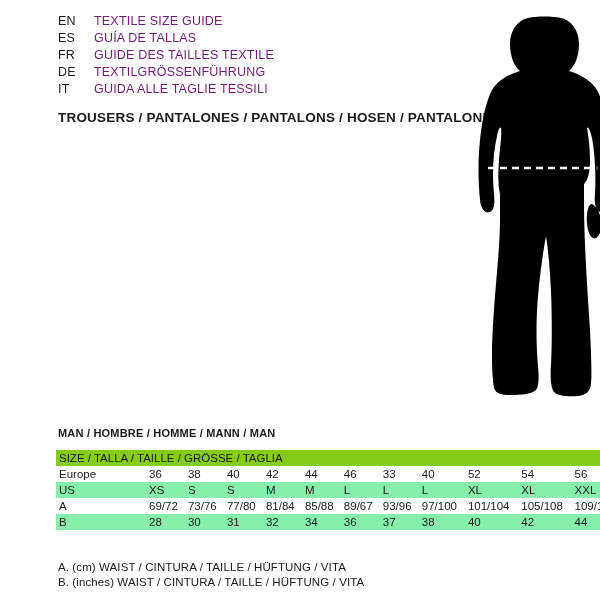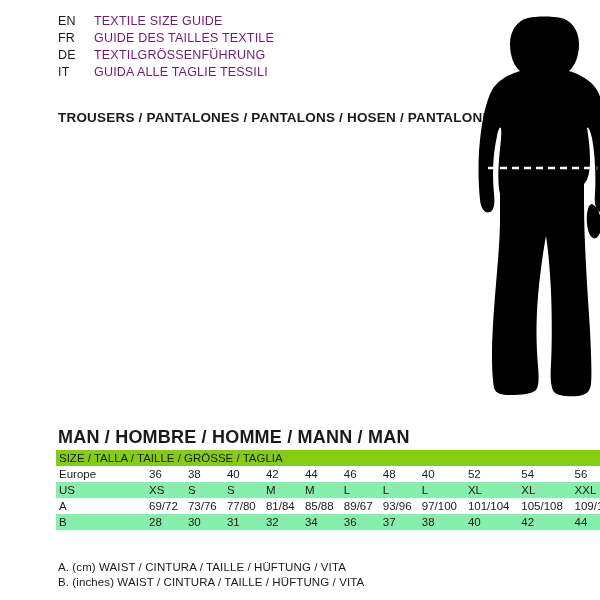--- a/index.html
+++ b/index.html
@@ -68,21 +68,21 @@
     top: 155px;
     font-size: 11.5px;
     letter-spacing: 0.3px;
   }
 
   
   .table-title {
     position: absolute;
     left: 18px;
     top: 427px;
-    font-size: 18px;
+    font-size: 11px;
     font-weight: bold;
     letter-spacing: 0.2px;
   }
   table.size-table {
     position: absolute;
     left: 16px;
     top: 450px;
     width: 568px;
     border-collapse: collapse;
     font-size: 11.5px;
@@ -113,20 +113,24 @@
 </style>
 </head>
 <body>
 
 <div class="page">
 
   <div class="lang-block">
     <div class="lang-row">
       <span class="lang-code">EN</span>
       <span class="lang-text">TEXTILE SIZE GUIDE</span>
+    </div>
+    <div class="lang-row">
+      <span class="lang-code">ES</span>
+      <span class="lang-text">GUÍA DE TALLAS</span>
     </div>
     <div class="lang-row">
       <span class="lang-code">FR</span>
       <span class="lang-text">GUIDE DES TAILLES TEXTILE</span>
     </div>
     <div class="lang-row">
       <span class="lang-code">DE</span>
       <span class="lang-text">TEXTILGRÖSSENFÜHRUNG</span>
     </div>
     <div class="lang-row">
@@ -203,21 +207,21 @@
         <td class="label-col" colspan="12">SIZE / TALLA / TAILLE / GRÖSSE / TAGLIA</td>
       </tr>
       <tr>
         <td class="label-col">Europe</td>
         <td>36</td>
         <td>38</td>
         <td>40</td>
         <td>42</td>
         <td>44</td>
         <td>46</td>
-        <td>48</td>
+        <td>33</td>
         <td>40</td>
         <td>52</td>
         <td>54</td>
         <td>56</td>
       </tr>
       <tr class="shade">
         <td class="label-col">US</td>
         <td>XS</td>
         <td>S</td>
         <td>S</td>

